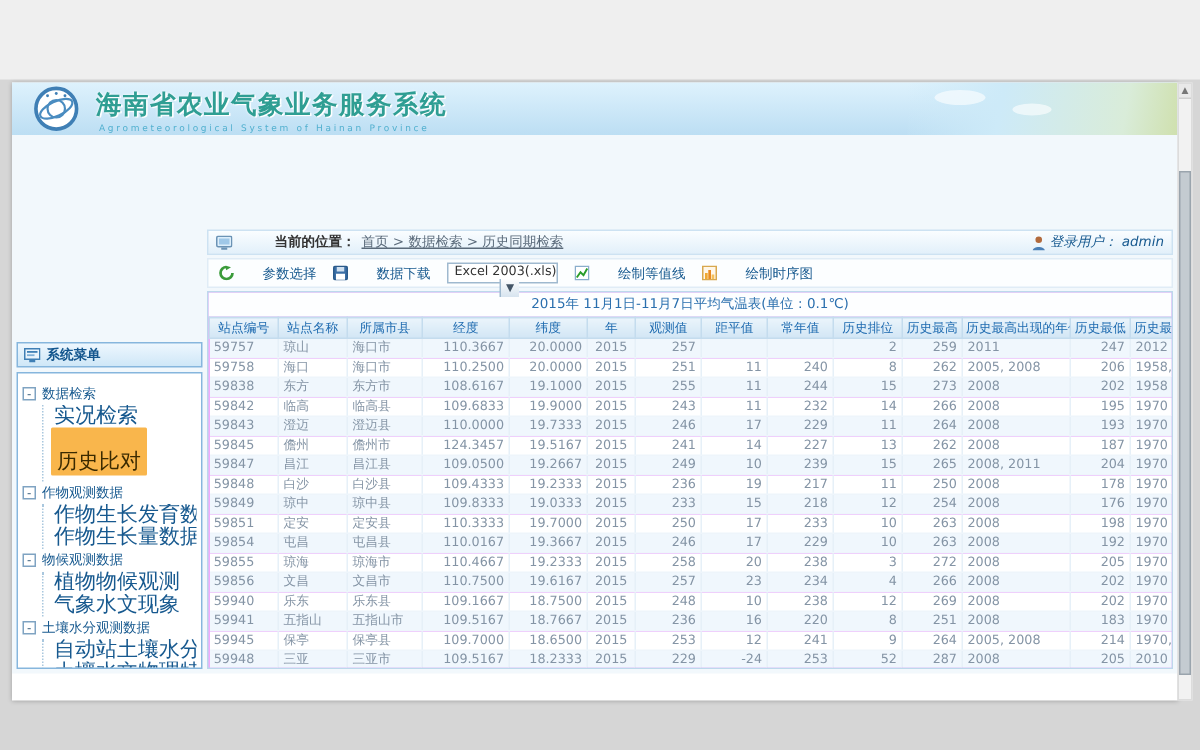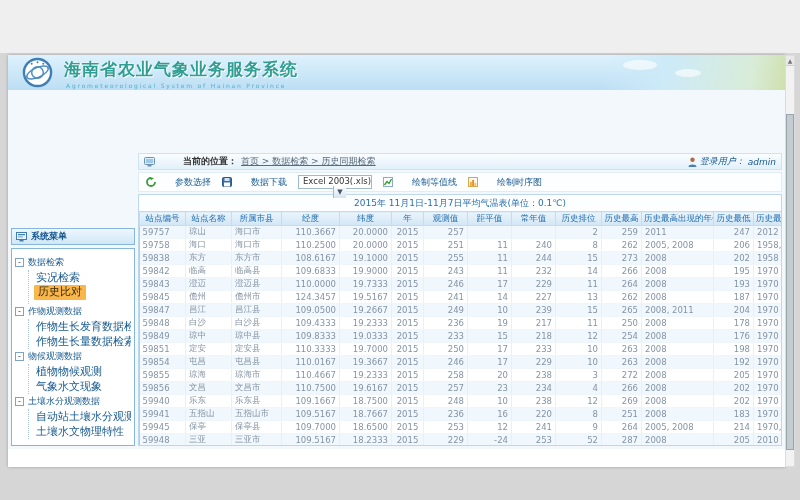--- a/index.html
+++ b/index.html
@@ -27,22 +27,22 @@
   .nav-item.active { background:linear-gradient(180deg,#fcd97f 0%,#f2a93b 100%); font-weight:bold; color:#4c3200; }
 
   
   .main { display:flex; height:359px; padding:3px; background:#f2f8fc; align-items:flex-end; }
   .sidebar { width:124px; flex:0 0 124px; }
   .sidebar-header { height:17px; border:1px solid #86b6dd; background:linear-gradient(180deg,#eef7fe,#cfe7f7); font-size:9px; color:#14568e; font-weight:bold; display:flex; align-items:center; gap:4px; padding:0 4px; }
   .tree-panel { margin-top:3px; border:1px solid #86b6dd; background:#fff; height:198px; padding:6px 3px; overflow:hidden; }
   .tree-group { display:flex; align-items:center; gap:4px; height:15px; font-size:9px; color:#17598f; cursor:pointer; white-space:nowrap; }
   .expander { width:9px; height:9px; border:1px solid #7fa3c2; background:#fff; font-size:8px; line-height:7px; text-align:center; color:#345a78; flex:0 0 9px; }
   .tree-kids { margin-left:13px; border-left:1px dotted #a9c7de; padding-left:5px; }
-  .tree-item { display:block; height:15px; line-height:15px; font-size:11px; color:#17598f; white-space:nowrap; cursor:pointer; padding:0 2px; overflow:hidden; }
-  .tree-item.selected { display:inline-block; background:#f9b64c; color:#3a2a00; padding:0 4px; border-radius:1px;font-family:Liberation Mono, monospace; }
+  .tree-item { display:block; height:15px; line-height:15px; font-size:14px; color:#17598f; white-space:nowrap; cursor:pointer; padding:0 2px; overflow:hidden; }
+  .tree-item.selected { display:inline-block; background:#f9b64c; color:#3a2a00; padding:16px 4px; border-radius:1px; }
 
   .content { flex:1; margin-left:3px; min-width:0; }
   .crumbbar { height:17px; border:1px solid #cde2f2; background:linear-gradient(180deg,#fafdff,#e2f0fa); display:flex; align-items:center; font-size:9px; color:#444; padding:0 5px; gap:4px; }
   .crumb-label { font-weight:bold; color:#333;margin-left:24px; }
   .crumb-path { color:#5a6a7a;text-decoration:underline; }
   .crumb-right { margin-left:auto; color:#17598f; display:flex; align-items:center; gap:3px;font-style:italic; }
 
   .toolbar { height:20px; margin-top:2px; border:1px solid #e0ecf6; background:#fcfeff; display:flex; align-items:center; gap:11px; padding:0 7px; font-size:9px; color:#17598f; }
   .tbtn { display:flex; align-items:center; gap:19px; cursor:pointer; white-space:nowrap; }
   .combo { display:flex; align-items:center; border:1px solid #9fb9cf; background:#fff; height:14px; font-size:8.5px; color:#333; padding-left:4px; cursor:pointer;flex-direction:column; }

